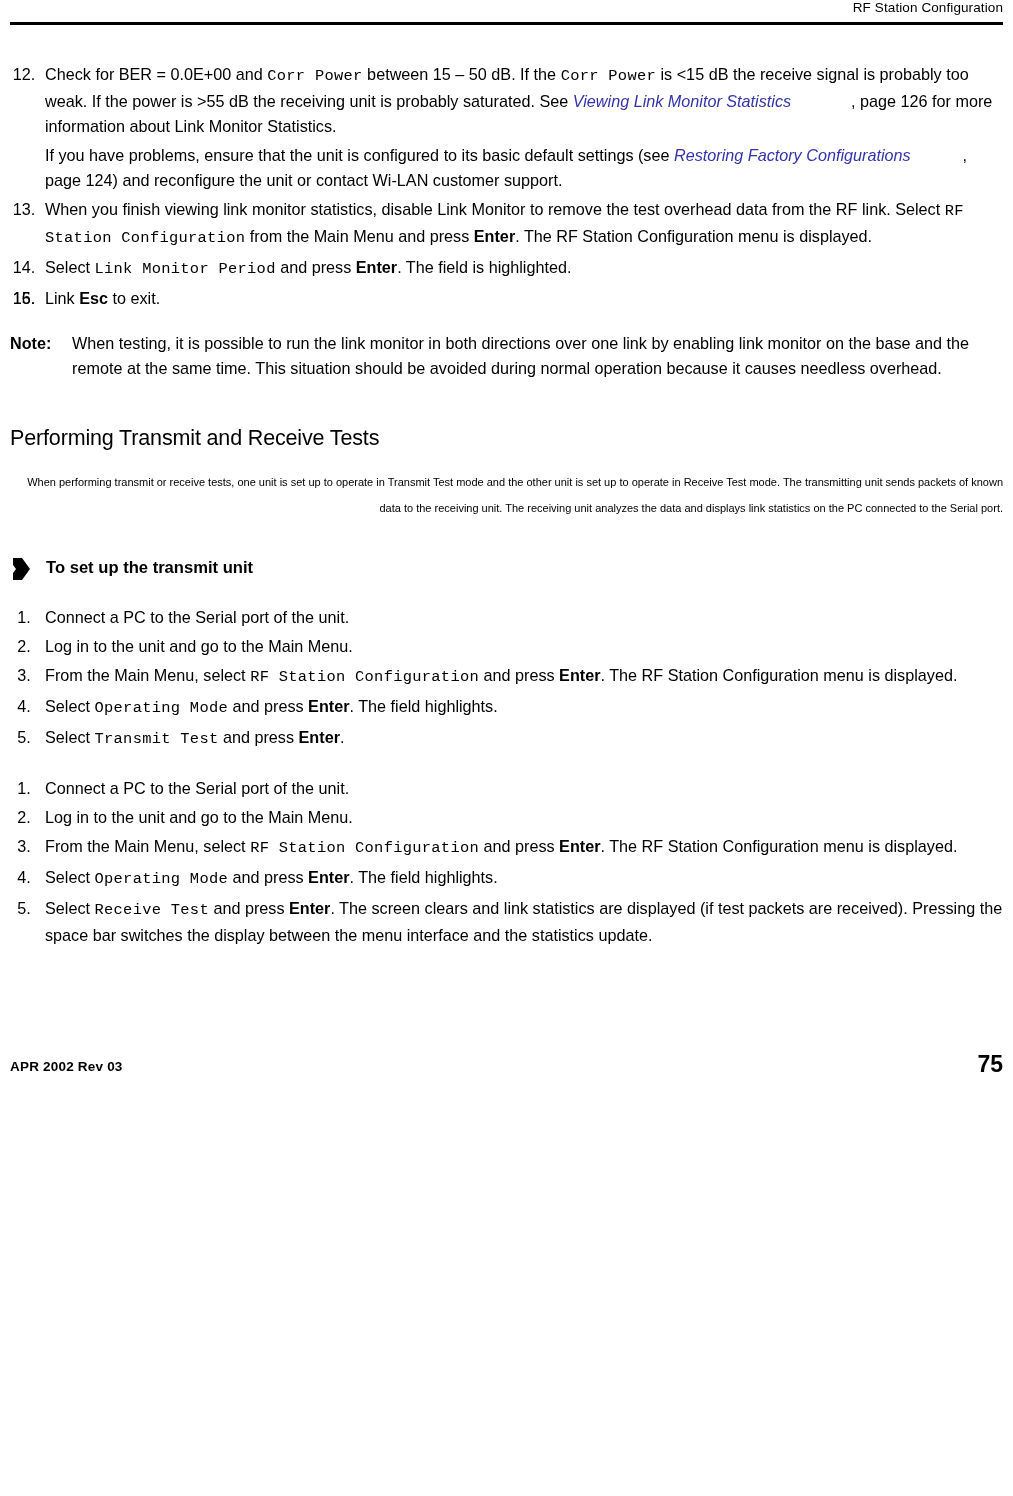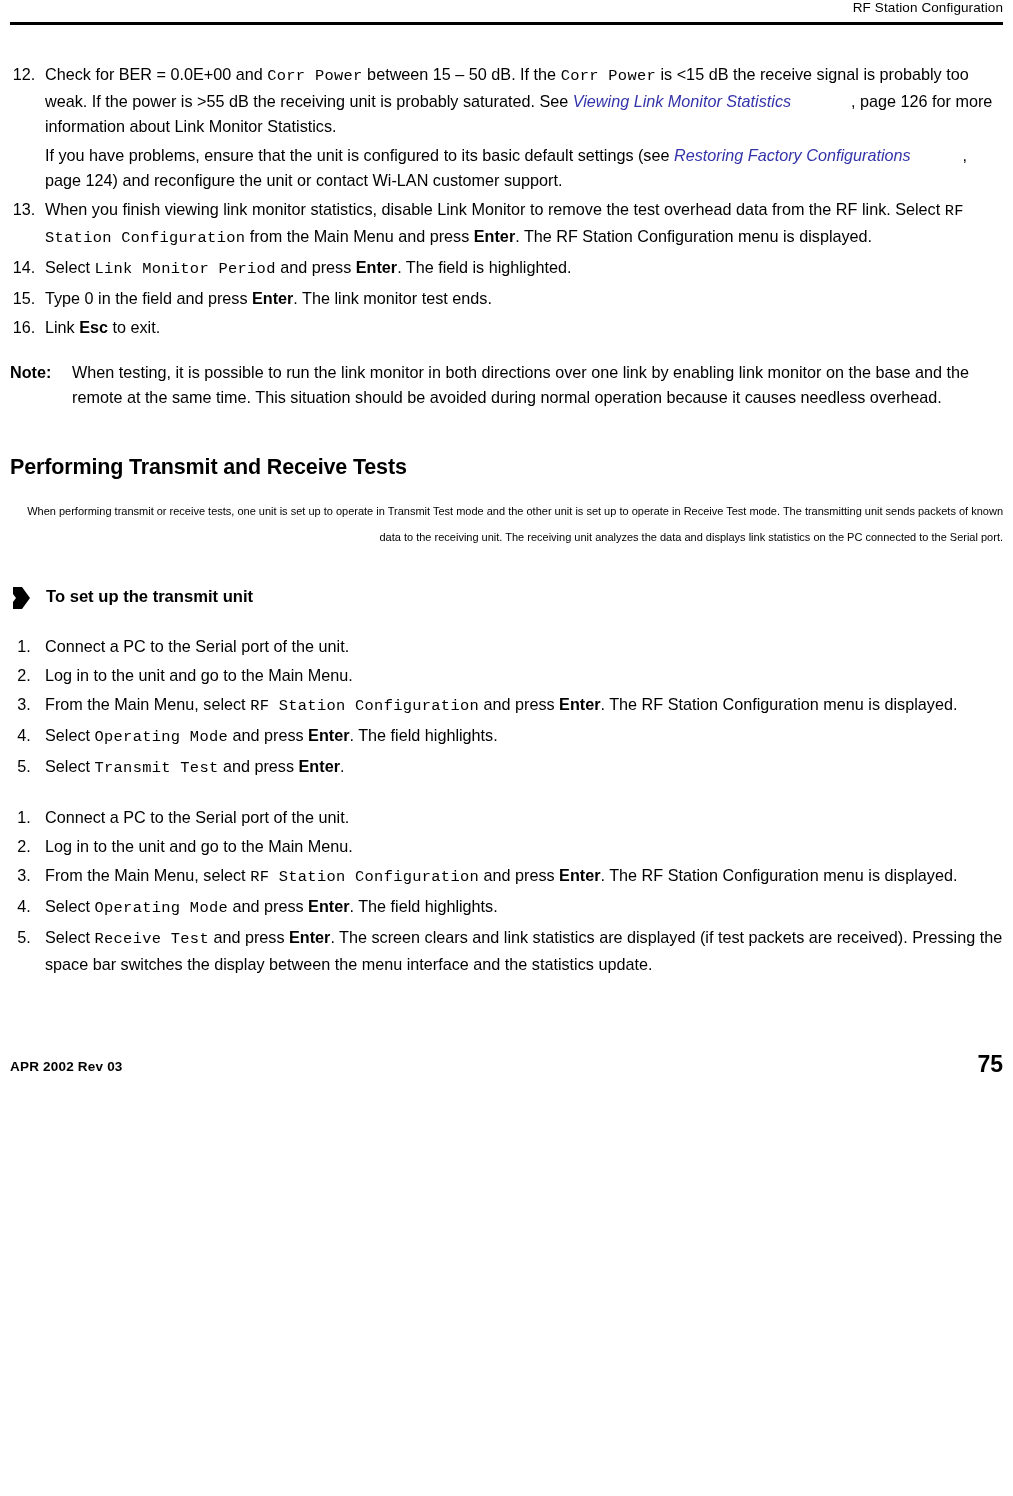--- a/index.html
+++ b/index.html
@@ -115,21 +115,21 @@
     position: absolute;
     left: 0;
     top: 0;
     font-weight: bold;
     font-size: 16.2px;
   }
 
   
   .h1 {
     font-size: 21.5px;
-    font-weight: bold;
+    font-weight: normal;
     letter-spacing: -0.15px;
     margin: 44px 0 0 0;
     line-height: 26px;
   }
 
   
   .para {
     font-size: 11px;
     line-height: 26px;
     margin: 18px 0 0 0;
@@ -193,21 +193,21 @@
     <div class="header-title">RF Station Configuration</div>
   </div>
   <div class="header-rule"></div>
 
   <div class="content">
 
     <ol class="numlist" id="continued-list">
         <li><span class="num">12.</span><span><span>Check for BER = 0.0E+00 and </span><span class="mono">Corr Power</span><span> between 15 – 50 dB. If the </span><span class="mono">Corr Power</span><span> is &lt;15 dB the receive signal is probably too weak. If the power is &gt;55 dB the receiving unit is probably saturated. See </span><span class="xref">Viewing Link Monitor Statistics</span><span class="xref-gap"></span><span>, page 126 for more information about Link Monitor Statistics.</span></span><div class="li-sub"><span>If you have problems, ensure that the unit is configured to its basic default settings (see </span><span class="xref">Restoring Factory Configurations</span><span class="xref-gap short"></span><span>, page 124) and reconfigure the unit or contact Wi-LAN customer support.</span></div></li>
         <li><span class="num">13.</span><span><span>When you finish viewing link monitor statistics, disable Link Monitor to remove the test overhead data from the RF link. Select </span><span class="mono">RF Station Configuration</span><span> from the Main Menu and press </span><span class="b">Enter</span><span>. The RF Station Configuration menu is displayed.</span></span></li>
         <li><span class="num">14.</span><span><span>Select </span><span class="mono">Link Monitor Period</span><span> and press </span><span class="b">Enter</span><span>. The field is highlighted.</span></span></li>
-        <li><span class="num">15.</span><span><span>Type 0 in the field and press </span><span class="b">Enter</span><span>. The link monitor test ends.</span></span></li>
+        <li><span class="num">15.</span></li>
         <li><span class="num">16.</span><span><span>Link </span><span class="b">Esc</span><span> to exit.</span></span></li>
       </ol>
 
     <div class="note">
       <span class="note-label">Note:</span>
       <span>When testing, it is possible to run the link monitor in both directions over one link by enabling link monitor on the base and the remote at the same time. This situation should be avoided during normal operation because it causes needless overhead.</span>
     </div>
 
     <h1 class="h1">Performing Transmit and Receive Tests</h1>
 

